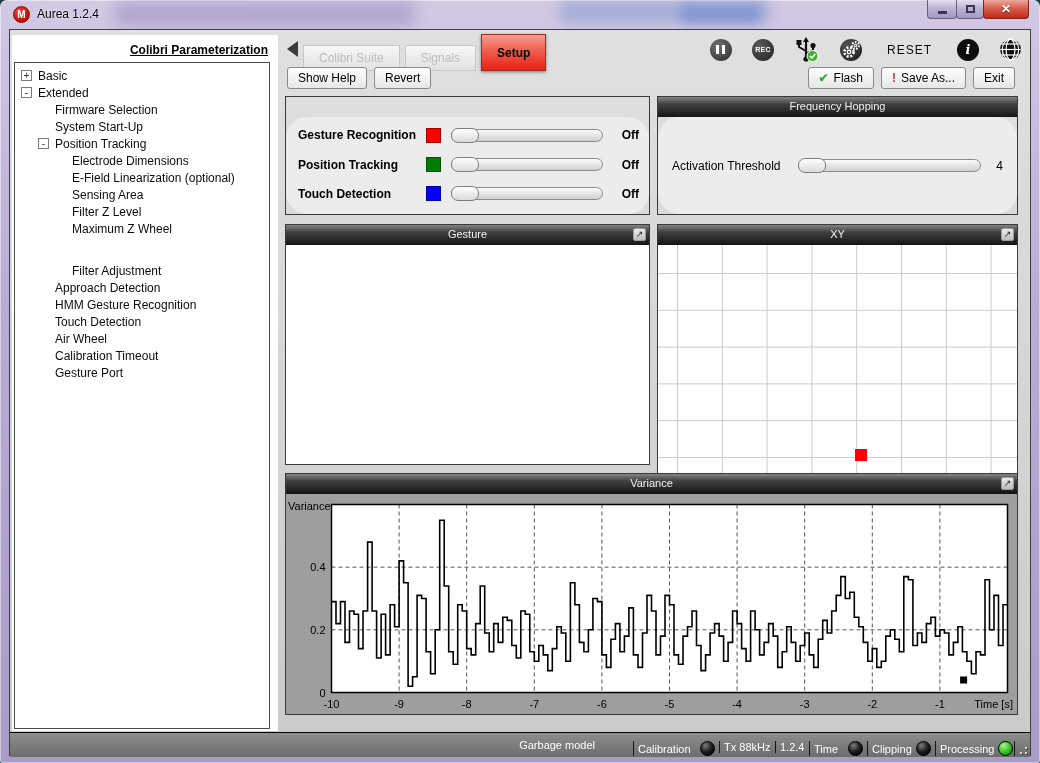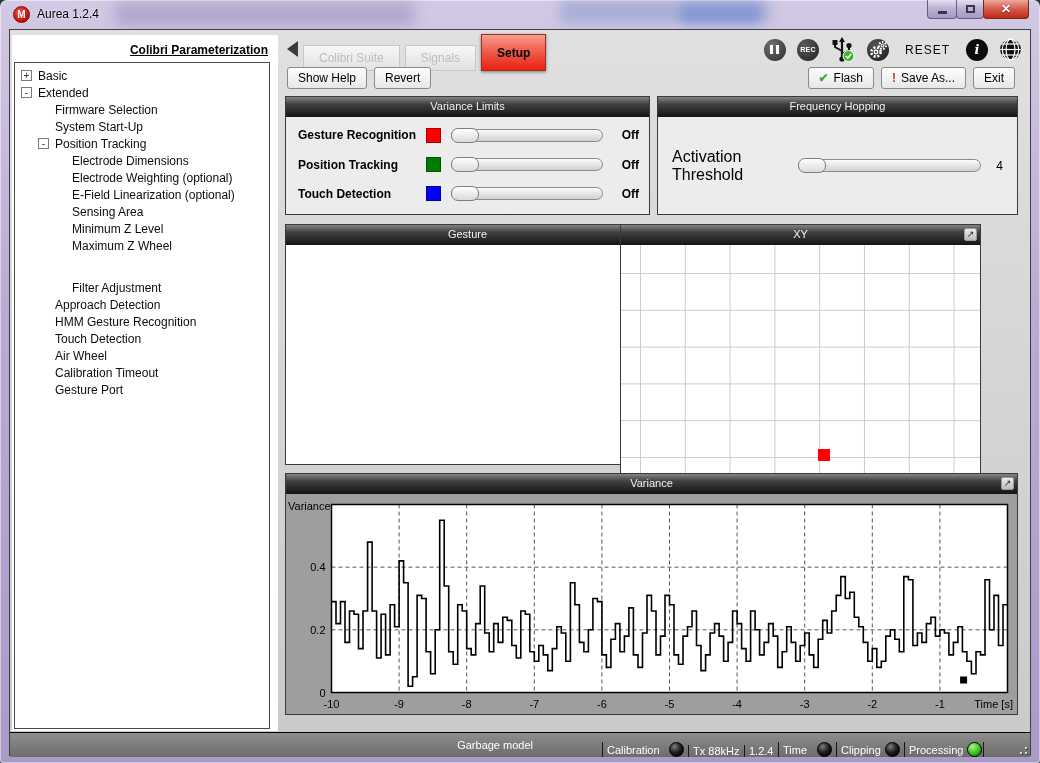--- a/index.html
+++ b/index.html
@@ -36,21 +36,21 @@
   .expander{width:11px;height:11px;border:1px solid #7a7a7a;background:#fff;font-size:10px;line-height:9px;text-align:center;color:#333;margin-right:6px;flex:none;}
   .exp-spacer{width:17px;flex:none;}
   .tree-row.selected{background:linear-gradient(#f59c8f,#ef5140 45%,#e42616);font-weight:bold;color:#140000;}
 
   
   .back-arrow{position:absolute;left:277px;top:11px;width:0;height:0;border-top:8px solid transparent;border-bottom:8px solid transparent;border-right:11px solid #3a3a3a;}
   .tabs{position:absolute;left:293px;top:4px;display:flex;gap:5px;align-items:flex-end;}
   .tab{height:24px;padding:12px 15px;border:1px solid #c7c7c7;border-radius:0;background:linear-gradient(#f7f7f7,#e1e1e1);
     color:#bdbdbd;font-size:12px;display:flex;align-items:center;}
   .tab.active{height:37px;background:linear-gradient(#f79d92,#f06453 40%,#e92113);border-color:#9c2f24;color:#000;font-weight:bold;box-shadow:0 1px 3px rgba(0,0,0,.45);}
-  .icons{position:absolute;top:7px;right:8px;display:flex;align-items:center;gap:11px;justify-content:flex-end;}
+  .icons{position:absolute;top:7px;right:8px;display:flex;align-items:center;gap:20px;justify-content:flex-end;}
   .cicon{width:22px;height:22px;border-radius:50%;display:flex;align-items:center;justify-content:center;flex:none;}
   .pause-bg{background:radial-gradient(circle at 35% 30%,#707070,#3d3d3d 75%);}
   .pause-bars{display:flex;gap:3px;}
   .pause-bars i{display:block;width:3px;height:9px;background:#fff;}
   .rec-bg{background:radial-gradient(circle at 35% 30%,#5a5a5a,#2e2e2e 75%);color:#fff;font-size:7px;font-weight:bold;letter-spacing:.3px;}
   .gear-bg{background:radial-gradient(circle at 35% 30%,#555,#262626 75%);}
   .reset-label{font-size:12px;color:#0a0a0a;letter-spacing:1px;margin:0 5px;}
   .info-bg{background:#0c0c0c;color:#fff;font-family:"DejaVu Serif",serif;font-style:italic;font-weight:bold;font-size:13px;}
 
   .btnrow{position:absolute;left:277px;top:37px;display:flex;gap:7px;}
@@ -61,49 +61,49 @@
   .ic-alert{color:#c03a2b;font-weight:bold;font-size:12px;}
 
   
   .panel{position:absolute;border:1px solid #3a3a3a;}
   .panel-h{height:20px;background:linear-gradient(#848484,#414141 35%,#141414);color:#f2f2f2;font-size:11px;text-align:center;line-height:19px;position:relative;}
   .expand-btn{position:absolute;right:3px;top:3px;width:13px;height:13px;border:1px solid #9b9b9b;border-radius:2px;
     background:linear-gradient(#ececec,#bcbcbc);color:#2a2a2a;font-size:9px;line-height:11px;text-align:center;}
   .p-vl{left:275px;top:66px;width:365px;height:119px;}
   .p-fh{left:647px;top:66px;width:361px;height:119px;}
   .p-gesture{left:275px;top:194px;width:365px;height:241px;}
-  .p-xy{left:610px;top:194px;width:361px;height:308px;}
+  .p-xy{left:647px;top:194px;width:361px;height:308px;}
   .p-var{left:275px;top:443px;width:733px;height:242px;}
   .panel-body{position:absolute;left:0;right:0;top:20px;bottom:0;}
-  .vl-body,.fh-body{background:#ececec;}
+  .vl-body,.fh-body{background:#ececec;border-radius:21px;}
   .vl-body{display:flex;flex-direction:column;justify-content:space-evenly;padding:2px 10px 4px 12px;}
   .vl-row{display:flex;align-items:center;height:26px;}
   .vl-label{width:128px;font-weight:bold;font-size:12px;flex:none;}
   .swatch{width:15px;height:15px;flex:none;margin-right:10px;border:1px solid rgba(0,0,0,.35);}
   .slider{flex:1;height:13px;border:1px solid #8b8b8b;border-radius:7px;background:linear-gradient(#fbfbfb,#d0d0d0);position:relative;margin-right:12px;}
   .thumb{position:absolute;left:-1px;top:-2px;width:28px;height:15px;border:1px solid #7e7e7e;border-radius:7px;background:linear-gradient(#fff,#dadada);}
   .vl-off{width:24px;text-align:right;font-weight:bold;font-size:12px;flex:none;}
   .fh-body{display:flex;align-items:center;padding:0 14px;}
-  .fh-label{width:126px;font-size:16px;flex:none;}
+  .fh-label{width:126px;font-size:12px;flex:none;}
   .fh-slider{flex:1;margin-right:0;}
   .fh-val{width:22px;text-align:right;font-size:12px;flex:none;}
   .gesture-body{background:#fff;}
   .xy-body{background:#fff;
     background-image:linear-gradient(#ccc 1px,transparent 1px),linear-gradient(90deg,#ccc 1px,transparent 1px);
     background-size:44.8px 36.8px;background-position:19px 28px;}
   .xy-marker{position:absolute;left:197px;top:204px;width:12px;height:12px;background:#f00;}
   .compass{position:absolute;left:8px;bottom:1px;}
   .cmp{font-size:7px;fill:#222;font-family:"Liberation Sans",sans-serif;}
   .var-body{background:#9e9e9e;}
   #var-chart{position:absolute;left:0;top:0;}
   #var-chart text{font-family:"Liberation Sans",sans-serif;font-size:11px;fill:#000;}
 
   
   .statusbar{position:absolute;left:0;top:702px;width:100%;height:25px;border-top:1px solid #000;
-    background:linear-gradient(#8e8e8e,#6c6c6c);display:flex;align-items:stretch;color:#fff;font-size:11px;gap:31px;}
+    background:linear-gradient(#8e8e8e,#6c6c6c);display:flex;align-items:stretch;color:#fff;font-size:11px;}
   .sb-left{flex:1;display:flex;align-items:center;justify-content:flex-end;padding-right:38px;}
   .sb-cell{display:flex;align-items:center;justify-content:space-between;gap:4px;padding:0 4px;border-left:1px solid #161616;flex:none;}
   .sb-cell:last-of-type{border-right:1px solid #161616;}
   .led{width:15px;height:15px;border-radius:50%;border:1px solid #000;flex:none;}
   .led.off{background:radial-gradient(circle at 35% 28%,#7d7d7d,#232323 45%,#000 85%);}
   .led.green{background:radial-gradient(circle at 35% 28%,#a6f68a,#35c11d 55%,#137207 95%);}
   .grip{width:15px;position:relative;}
   .grip i{position:absolute;width:2px;height:2px;background:#d8d8d8;box-shadow:1px 1px 0 #3c3c3c;}
 </style>
 </head>
@@ -154,33 +154,29 @@
           <div class="tree-row" style="padding-left: 23px;">
             <span class="expander">-</span>
             <span>Position Tracking</span>
           </div>
           <div class="tree-row" style="padding-left: 40px;">
             <span class="exp-spacer"></span>
             <span>Electrode Dimensions</span>
           </div>
           <div class="tree-row" style="padding-left: 40px;">
             <span class="exp-spacer"></span>
-            <span>Electrode Weighting (optional)</span>
+            <span>E-Field Linearization (optional)</span>
           </div>
           <div class="tree-row" style="padding-left: 40px;">
             <span class="exp-spacer"></span>
-            <span>E-Field Linearization (optional)</span>
+            <span>Sensing Area</span>
           </div>
           <div class="tree-row" style="padding-left: 40px;">
             <span class="exp-spacer"></span>
-            <span>Sensing Area</span>
-          </div>
-          <div class="tree-row" style="padding-left: 40px;">
-            <span class="exp-spacer"></span>
-            <span>Minimum Z Level</span>
+            <span>Filter Z Level</span>
           </div>
           <div class="tree-row" style="padding-left: 40px;">
             <span class="exp-spacer"></span>
             <span>Maximum Z Wheel</span>
           </div>
           <div class="tree-row" style="padding-left: 40px; margin-top: 25px;">
             <span class="exp-spacer"></span>
             <span>Filter Adjustment</span>
           </div>
           <div class="tree-row" style="padding-left: 23px;">
@@ -278,21 +274,20 @@
       <div class="btn">
         <span class="ic-alert">!</span>
         <span>Save As...</span>
       </div>
       <div class="btn">
           <span>Exit</span>
         </div>
     </div>
 
     <div class="panel p-vl">
-      <div class="panel-h">Variance Limits</div>
       <div class="panel-body vl-body" id="vl-rows">
           <div class="vl-row">
             <span class="vl-label">Gesture Recognition</span>
             <span class="swatch" style="background: rgb(255, 0, 0);"></span>
             <span class="slider">
               <span class="thumb"></span>
             </span>
             <span class="vl-off">Off</span>
           </div>
           <div class="vl-row">
@@ -390,21 +385,21 @@
               <text x="2" y="15.5">Variance</text>
               <text x="727" y="213.5" text-anchor="end">Time [s]</text>
             </svg></div>
       </div>
     </div>
 
     <div class="statusbar">
       <div class="sb-left">
         <span>Garbage model</span>
       </div>
-      <div id="sb-cells" style="display:flex;align-items:flex-end;">
+      <div id="sb-cells" style="display:flex;align-items:flex-start;margin-top:8px;">
           <div class="sb-cell" style="width: 86px;">
             <span>Calibration</span>
             <span class="led off"></span>
           </div>
           <div class="sb-cell" style="width: 56px;">
             <span>Tx 88kHz</span>
           </div>
           <div class="sb-cell" style="width: 34px;">
             <span>1.2.4</span>
           </div>

